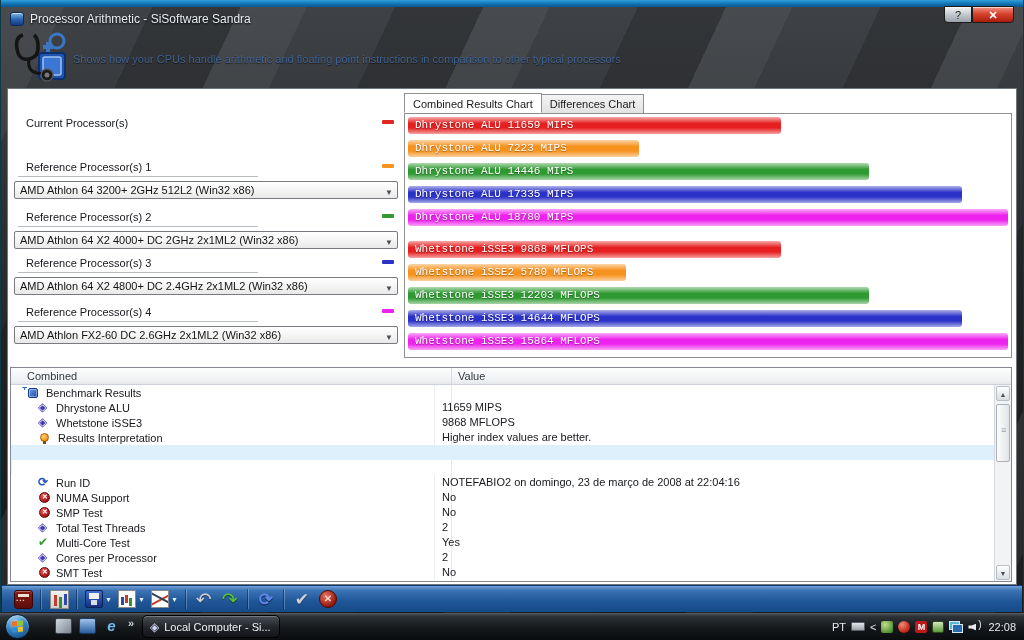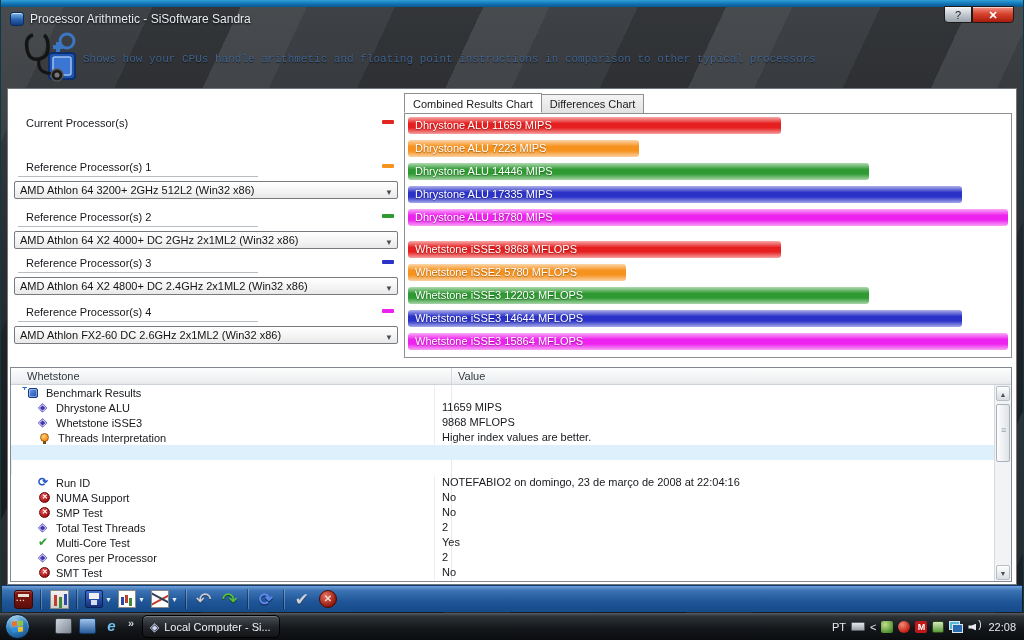--- a/index.html
+++ b/index.html
@@ -22,21 +22,21 @@
     border:1px solid #0a2d60; box-shadow:inset 0 1px 0 rgba(255,255,255,.6); }
   .title-text { color:#e9edf2; font-size:12px; text-shadow:0 1px 2px #000; }
   .caption-buttons { position:absolute; right:9px; top:-1px; display:flex; }
   .cap-btn { width:28px; height:17px; font-size:11px; text-align:center; line-height:17px;
     border:1px solid #1b1b1b; box-shadow:inset 0 1px 0 rgba(255,255,255,.55); }
   .cap-help { color:#222; border-radius:0 0 0 4px;
     background:linear-gradient(180deg,#f2f4f6 0%,#c3c9d0 50%,#9aa2ab 100%); }
   .cap-close { width:42px; color:#fff; font-weight:bold; border-radius:0 0 4px 0;
     background:linear-gradient(180deg,#f0968a 0%,#d8442e 45%,#a81c0c 100%); }
 
-  .banner { position:absolute; top:31px; left:14px; right:0; height:56px;font-family:Liberation Mono, monospace; }
+  .banner { position:absolute; top:31px; left:4px; right:0; height:56px; }
   .sandra-icon { position:absolute; left:8px; top:-2px; }
   .banner-desc { position:absolute; left:68px; top:22px; font-size:11px; color:#3f628f;
     text-shadow:0 1px 1px rgba(0,0,0,.6); }
 
   
   .content { position:absolute; top:88px; left:6px; right:6px; bottom:28px;
     background:#fff; border:1px solid #6f767d; }
 
   
   .left-panel { position:absolute; left:2px; top:0; width:392px; bottom:0; }
@@ -51,21 +51,21 @@
 
   
   .chart-zone { position:absolute; left:396px; top:4px; right:4px; height:270px; }
   .tabs { position:absolute; top:1px; left:0; height:20px; z-index:3; display:flex; }
   .tab { font-size:11px; padding:3px 8px 2px; border:1px solid #8e8f8f;
     background:linear-gradient(180deg,#f4f4f4,#e2e2e2); color:#1a1a1a; margin-right:-1px; }
   .tab.active { background:#fff; border-bottom:1px solid #fff; padding-top:4px; position:relative; top:-1px; }
   .chart-panel { position:absolute; top:20px; left:0; right:0; height:245px;
     background:#fff; border:1px solid #8e8f8f; padding:3px 3px 0 3px; }
   .bar-row { height:17px; margin-bottom:6px; position:relative; }
-  .bar { height:17px; border-radius:3px; position:relative; }
+  .bar { height:17px; border-radius:3px; position:relative;font-family:Liberation Mono, monospace; }
   .bar-label { position:absolute; left:7px; top:0; line-height:17px; font-size:11px;
     color:#fff; white-space:nowrap; text-shadow:0 1px 1px rgba(0,0,0,.35); }
   .group-gap { height:9px; }
 
   
   .table-zone { position:absolute; left:2px; right:4px; top:278px; bottom:2px;
     border:1px solid #828790; background:#fff; }
   .thead { position:absolute; top:0; left:0; right:0; height:17px;
     background:linear-gradient(180deg,#fdfdfd,#eef0f2 80%,#e4e7ea);
     border-bottom:1px solid #cdd2d8; font-size:11px; color:#33383e; display:flex; }
@@ -302,21 +302,21 @@
       <div class="bar-row">
         <div class="bar" style="width:100.0%; background:linear-gradient(to bottom, rgb(249,171,249) 0%, #ee22ee 38%, #ee22ee 64%, rgb(248,162,248) 100%); box-shadow:inset 0 0 0 1px rgb(179,26,179)40">
           <span class="bar-label">Whetstone iSSE3 15864 MFLOPS</span>
         </div>
       </div>
           </div>
       </div>
 
       <div class="table-zone">
         <div class="thead">
-          <div class="th1">Whetstone</div>
+          <div class="th1">Combined</div>
           <div class="th2">Value</div>
         </div>
         <div class="vline"></div>
         <div class="tbody" id="tbody">
     <div class="trow section">
       <div class="cell-param">
         <span class="ticn module-icon"></span>
         <span>Benchmark Results</span>
       </div>
       <div class="cell-value"></div>
@@ -331,21 +331,21 @@
     <div class="trow item">
       <div class="cell-param">
         <span class="ticn diamond-icon"></span>
         <span>Whetstone iSSE3</span>
       </div>
       <div class="cell-value">9868 MFLOPS</div>
     </div>
     <div class="trow item">
       <div class="cell-param">
         <span class="ticn tip-icon"></span>
-        <span>Threads Interpretation</span>
+        <span>Results Interpretation</span>
       </div>
       <div class="cell-value">Higher index values are better.</div>
     </div>
             <div class="trow spacer"></div>
     <div class="trow section">
       <div class="cell-value"></div>
     </div>
     <div class="trow item">
       <div class="cell-param">
         <span class="ticn runid-icon"></span>

